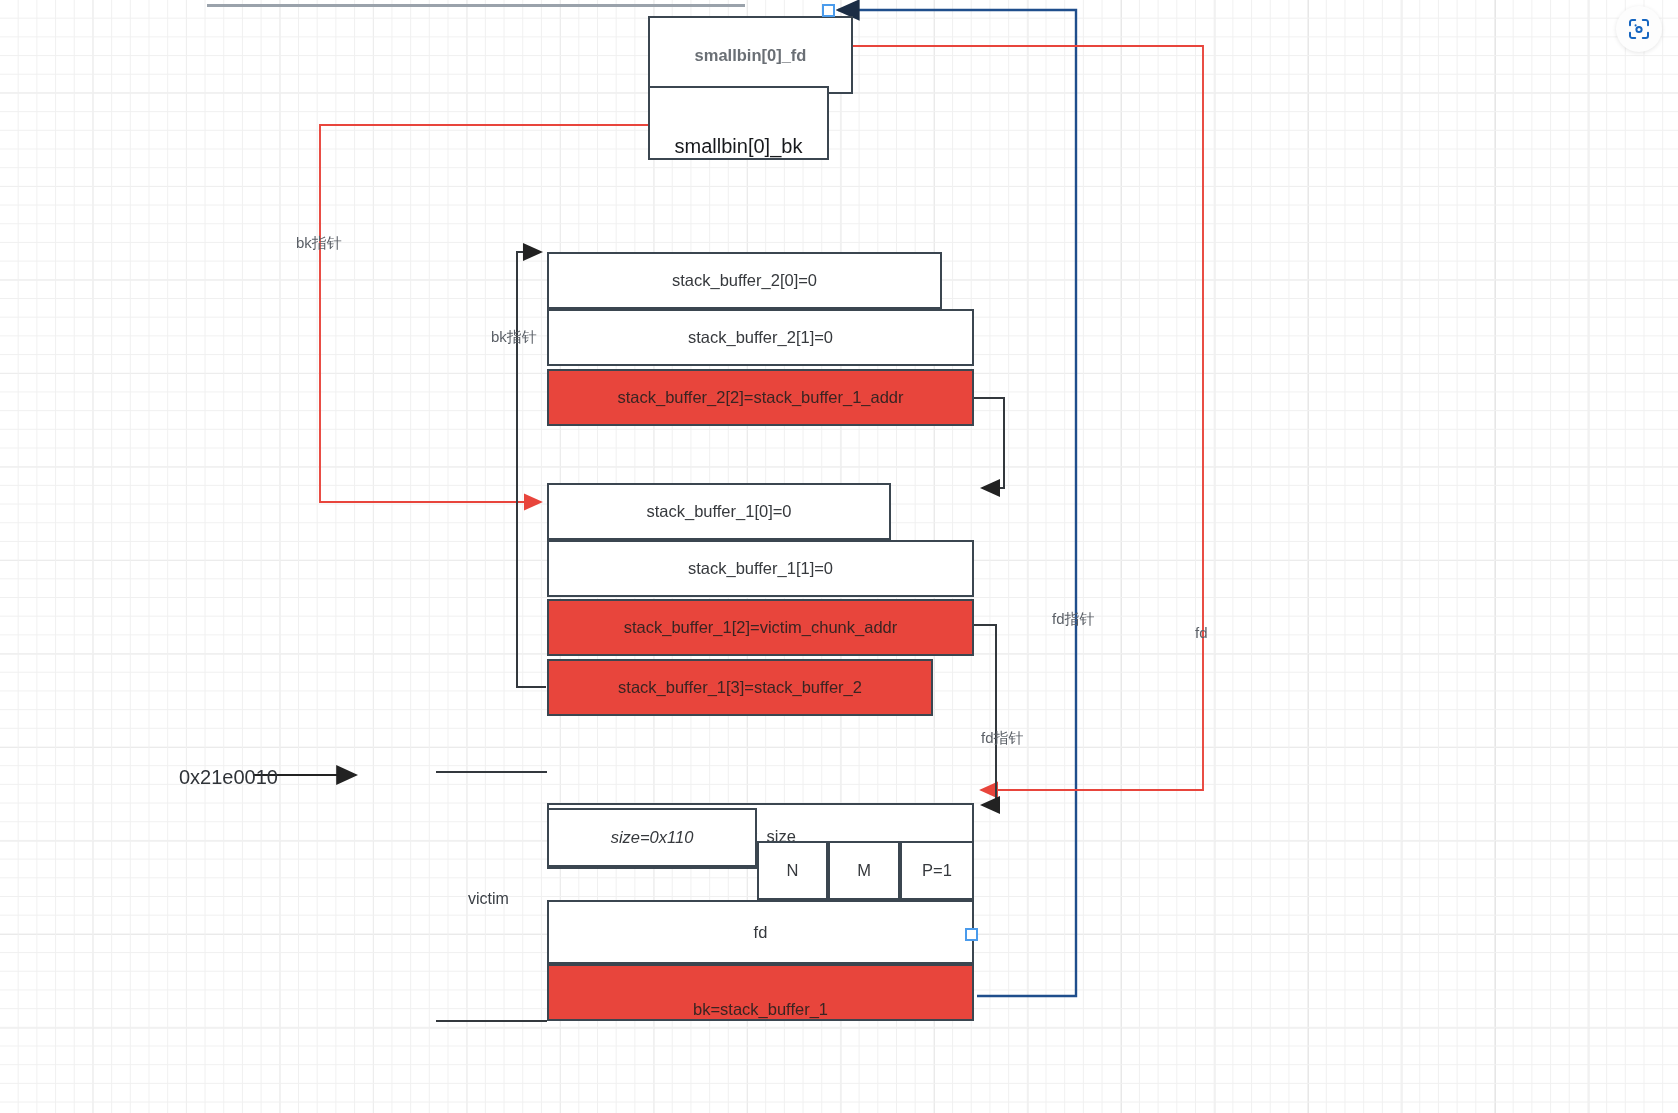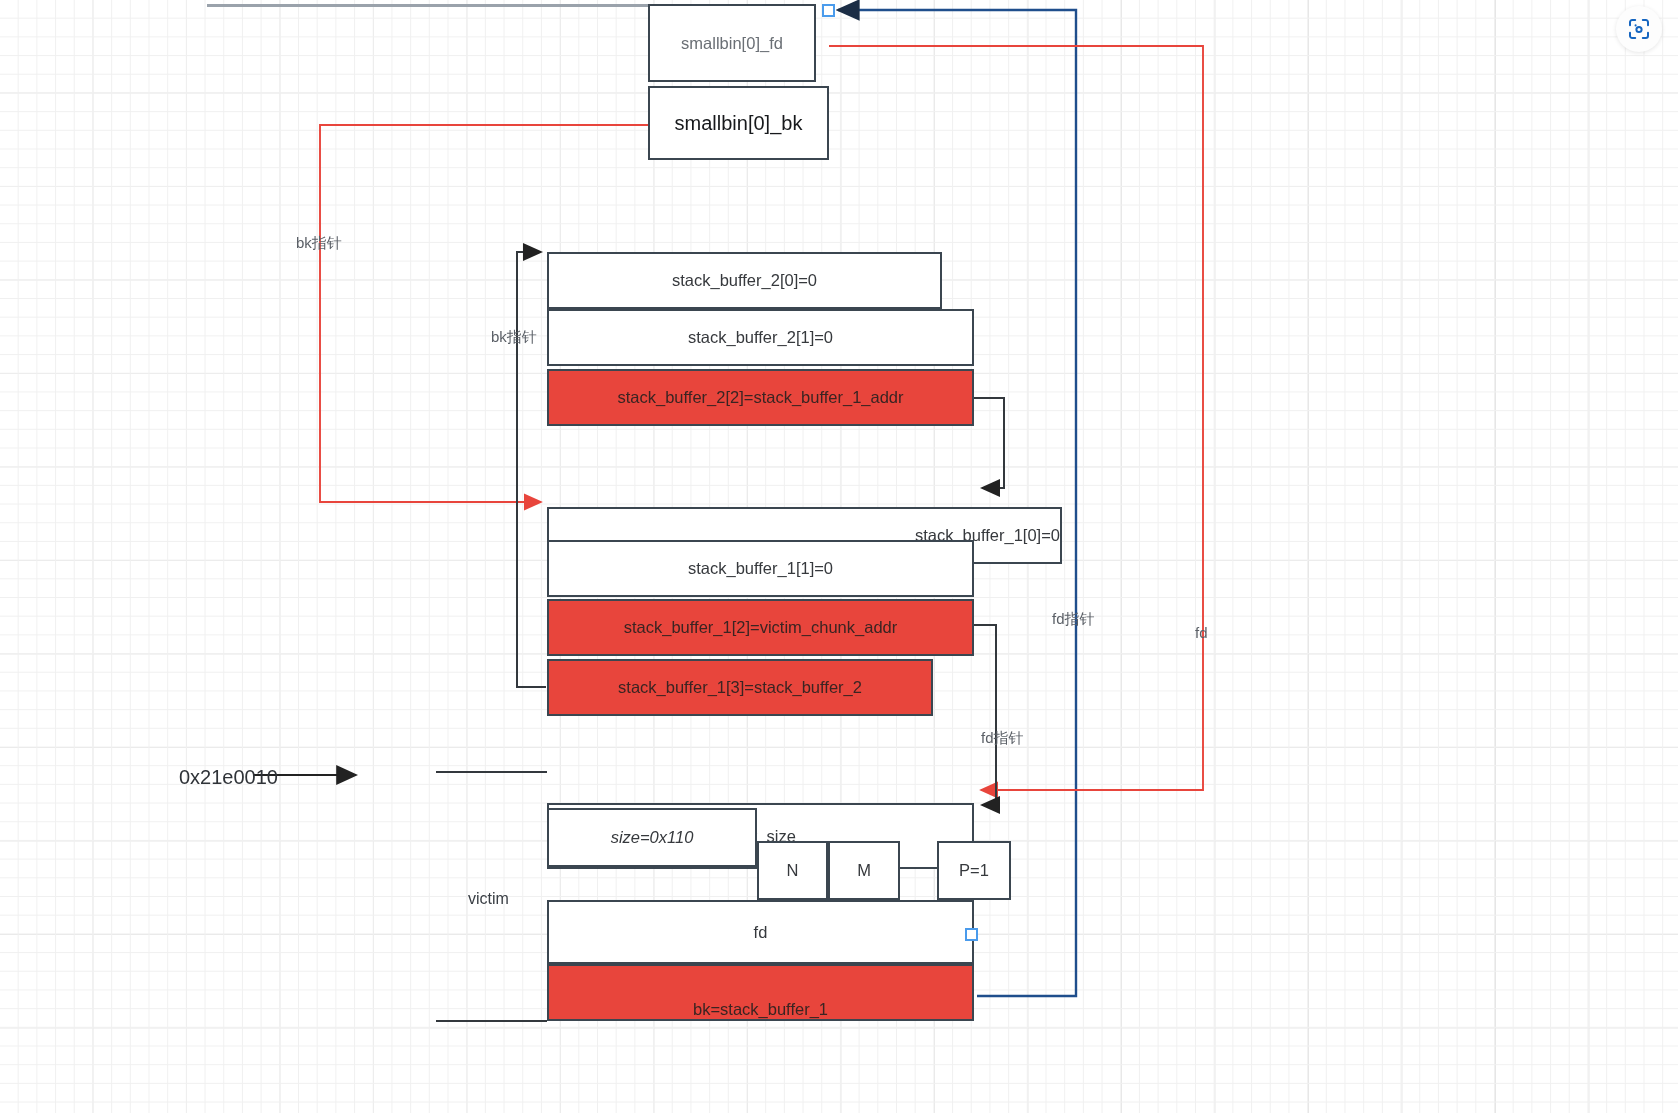--- a/index.html
+++ b/index.html
@@ -106,39 +106,39 @@
       <path d="M253,775 L356,775" fill="none" stroke="#222" stroke-width="2.2" marker-end="url(#ahBlackL)"></path>
     </g>
 
     <g>
       <path d="M436,772 L547,772" fill="none" stroke="#33383d" stroke-width="2"></path>
       <path d="M436,1021 L547,1021" fill="none" stroke="#33383d" stroke-width="2"></path>
       <path d="M436,772 L436,1021" fill="none" stroke="#33383d" stroke-width="0"></path>
     </g>
   </svg>
 
-  <div class="box" style="left:648px;top:4px;width:168px;height:78px;">
+  <div class="box" style="left:648px;top:16px;width:205px;height:78px;font-weight:bold;">
     <span class="cellTxt" style="color:#6a6f75;">smallbin[0]_fd</span>
   </div>
-  <div class="box" style="left:648px;top:86px;width:181px;height:74px;">
+  <div class="box" style="left:648px;top:86px;width:181px;height:74px;align-items:flex-end;">
     <span style="font-size:20px;color:#17191c;">smallbin[0]_bk</span>
   </div>
   <div class="epsq" style="left:822px;top:4px;"></div>
 
   <div class="box" style="left:547px;top:252px;width:395px;height:57px;">
     <span class="cellTxt">stack_buffer_2[0]=0</span>
   </div>
   <div class="box" style="left:547px;top:309px;width:427px;height:57px;">
     <span class="cellTxt">stack_buffer_2[1]=0</span>
   </div>
   <div class="box red" style="left:547px;top:369px;width:427px;height:57px;">
     <span class="cellTxt">stack_buffer_2[2]=stack_buffer_1_addr</span>
   </div>
 
-  <div class="box" style="left:547px;top:507px;width:515px;height:57px;justify-content:flex-end;">
+  <div class="box" style="left:547px;top:483px;width:344px;height:57px;">
     <span class="cellTxt">stack_buffer_1[0]=0</span>
   </div>
   <div class="box" style="left:547px;top:540px;width:427px;height:57px;">
     <span class="cellTxt">stack_buffer_1[1]=0</span>
   </div>
   <div class="box red" style="left:547px;top:599px;width:427px;height:57px;">
     <span class="cellTxt">stack_buffer_1[2]=victim_chunk_addr</span>
   </div>
   <div class="box red" style="left:547px;top:659px;width:386px;height:57px;">
     <span class="cellTxt">stack_buffer_1[3]=stack_buffer_2</span>
@@ -150,21 +150,21 @@
 
   <div class="box" style="left:547px;top:808px;width:210px;height:59px;font-style:italic;">
     <span class="cellTxt">size=0x110</span>
   </div>
   <div class="box" style="left:757px;top:841px;width:71px;height:59px;">
     <span class="cellTxt">N</span>
   </div>
   <div class="box" style="left:828px;top:841px;width:72px;height:59px;">
     <span class="cellTxt">M</span>
   </div>
-  <div class="box" style="left:937px;top:841px;width:74px;height:59px;text-align:center;">
+  <div class="box" style="left:900px;top:841px;width:74px;height:59px;text-align:center;">
     <span class="cellTxt">P=1</span>
   </div>
 
   <div class="box" style="left:547px;top:900px;width:427px;height:64px;">
     <span class="cellTxt">fd</span>
   </div>
   <div class="epsq" style="left:965px;top:928px;"></div>
 
   <div class="box red" style="left:547px;top:964px;width:427px;height:57px;align-items:flex-end;">
     <span class="cellTxt">bk=stack_buffer_1</span>

